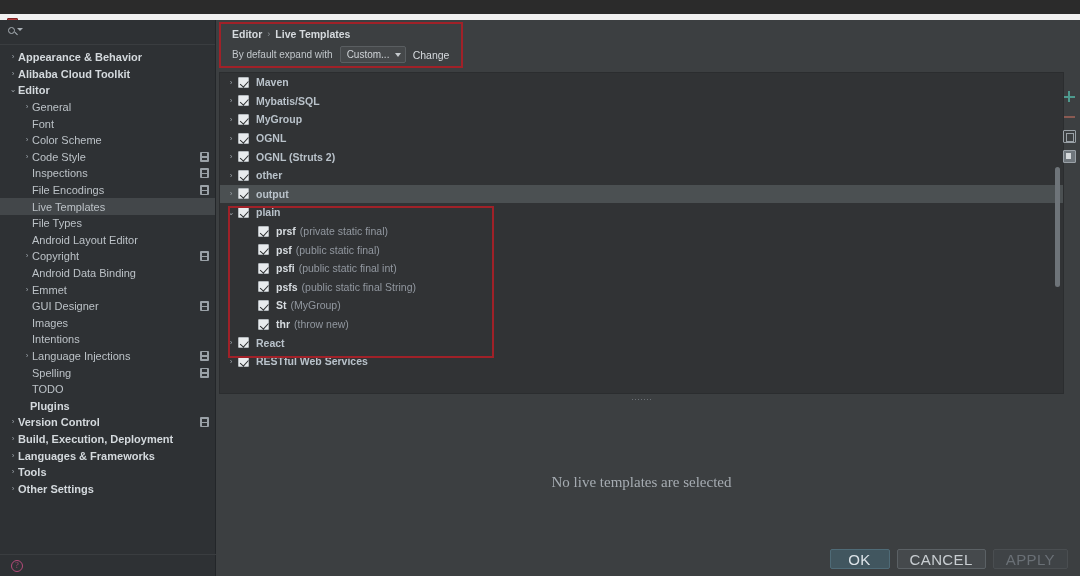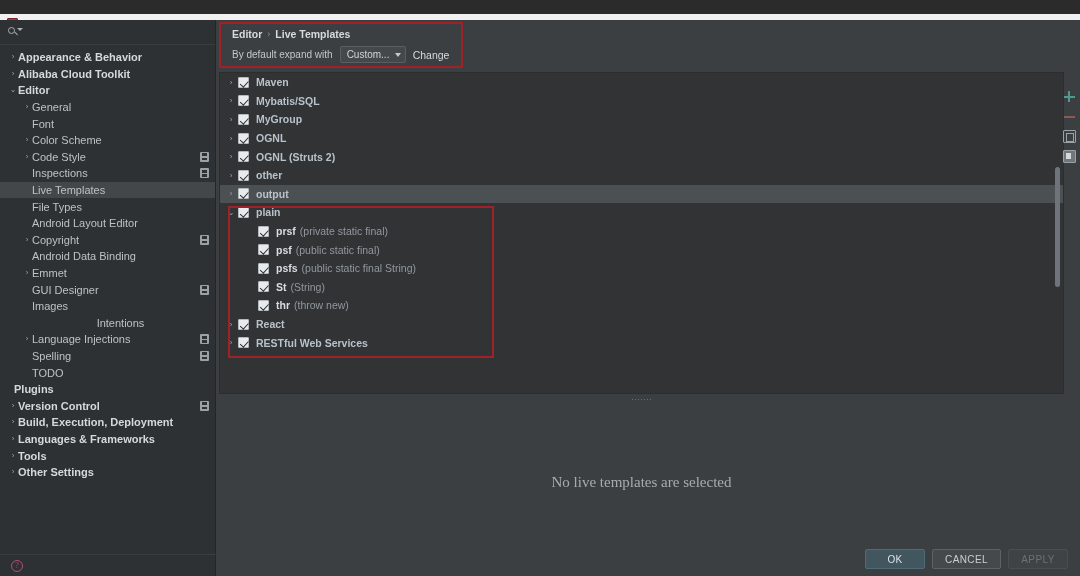--- a/index.html
+++ b/index.html
@@ -233,21 +233,21 @@
   #detail-msg { font-size: 15px; color: #a6acb2; font-family: Liberation Serif, serif; }
 
   
   #footer {
     position: absolute; left: 0; bottom: 0; width: 864px; height: 34px;
     display: flex; align-items: center; justify-content: flex-end;
     gap: 7px; padding-right: 12px;
   }
   .btn {
     min-width: 60px; height: 20px; padding: 0 12px;
-    font-size: 10px; letter-spacing: .4px;
+    font-size: 15px; letter-spacing: .4px;
     display: flex; align-items: center; justify-content: center;
     border: 1px solid #5b6165; border-radius: 2px;
     background: #45494c; color: #c9ced2;
   }
   .btn.primary { background: #41565f; border-color: #4f6b77; color: #dce3e8; }
   .btn.disabled { color: #6a7076; border-color: #4a4e51; background: #3f4346; }
 </style>
 </head>
 <body>
 
@@ -298,20 +298,25 @@
         <div class="nav-item" style="padding-left: 22px;">
           <span class="twisty">›</span>
           <span class="lbl">Code Style</span>
           <span class="modbadge"></span>
         </div>
         <div class="nav-item" style="padding-left: 22px;">
           <span class="twisty"></span>
           <span class="lbl">Inspections</span>
           <span class="modbadge"></span>
         </div>
+        <div class="nav-item" style="padding-left: 22px;">
+          <span class="twisty"></span>
+          <span class="lbl">File Encodings</span>
+          <span class="modbadge"></span>
+        </div>
         <div class="nav-item selected" style="padding-left: 22px;">
           <span class="twisty"></span>
           <span class="lbl">Live Templates</span>
         </div>
         <div class="nav-item" style="padding-left: 22px;">
           <span class="twisty"></span>
           <span class="lbl">File Types</span>
         </div>
         <div class="nav-item" style="padding-left: 22px;">
           <span class="twisty"></span>
@@ -332,39 +337,39 @@
         </div>
         <div class="nav-item" style="padding-left: 22px;">
           <span class="twisty"></span>
           <span class="lbl">GUI Designer</span>
           <span class="modbadge"></span>
         </div>
         <div class="nav-item" style="padding-left: 22px;">
           <span class="twisty"></span>
           <span class="lbl">Images</span>
         </div>
-        <div class="nav-item" style="padding-left: 22px; text-align: center;">
+        <div class="nav-item" style="padding-left: 22px;">
           <span class="twisty"></span>
           <span class="lbl">Intentions</span>
         </div>
         <div class="nav-item" style="padding-left: 22px;">
           <span class="twisty">›</span>
           <span class="lbl">Language Injections</span>
           <span class="modbadge"></span>
         </div>
         <div class="nav-item" style="padding-left: 22px;">
           <span class="twisty"></span>
           <span class="lbl">Spelling</span>
           <span class="modbadge"></span>
         </div>
         <div class="nav-item" style="padding-left: 22px;">
           <span class="twisty"></span>
           <span class="lbl">TODO</span>
         </div>
-        <div class="nav-item bold" style="padding-left: 4px;">
+        <div class="nav-item bold" style="padding-left: 20px;">
           <span class="twisty"></span>
           <span class="lbl">Plugins</span>
         </div>
         <div class="nav-item bold" style="padding-left: 8px;">
           <span class="twisty">›</span>
           <span class="lbl">Version Control</span>
           <span class="modbadge"></span>
         </div>
         <div class="nav-item bold" style="padding-left: 8px;">
           <span class="twisty">›</span>
@@ -457,28 +462,34 @@
           </div>
           <div class="trow" style="padding-left: 24px; align-items: center;">
             <span class="twisty"></span>
             <span class="cbox"></span>
             <span class="tkey">psf</span>
             <span class="tdesc">(public static final)</span>
           </div>
           <div class="trow" style="padding-left: 24px;">
             <span class="twisty"></span>
             <span class="cbox"></span>
+            <span class="tkey">psfi</span>
+            <span class="tdesc">(public static final int)</span>
+          </div>
+          <div class="trow" style="padding-left: 24px;">
+            <span class="twisty"></span>
+            <span class="cbox"></span>
             <span class="tkey">psfs</span>
             <span class="tdesc">(public static final String)</span>
           </div>
           <div class="trow" style="padding-left: 24px;">
             <span class="twisty"></span>
             <span class="cbox"></span>
             <span class="tkey">St</span>
-            <span class="tdesc">(String)</span>
+            <span class="tdesc">(MyGroup)</span>
           </div>
           <div class="trow" style="padding-left: 24px;">
             <span class="twisty"></span>
             <span class="cbox"></span>
             <span class="tkey">thr</span>
             <span class="tdesc">(throw new)</span>
           </div>
           <div class="trow" style="padding-left: 4px;">
             <span class="twisty">›</span>
             <span class="cbox"></span>

